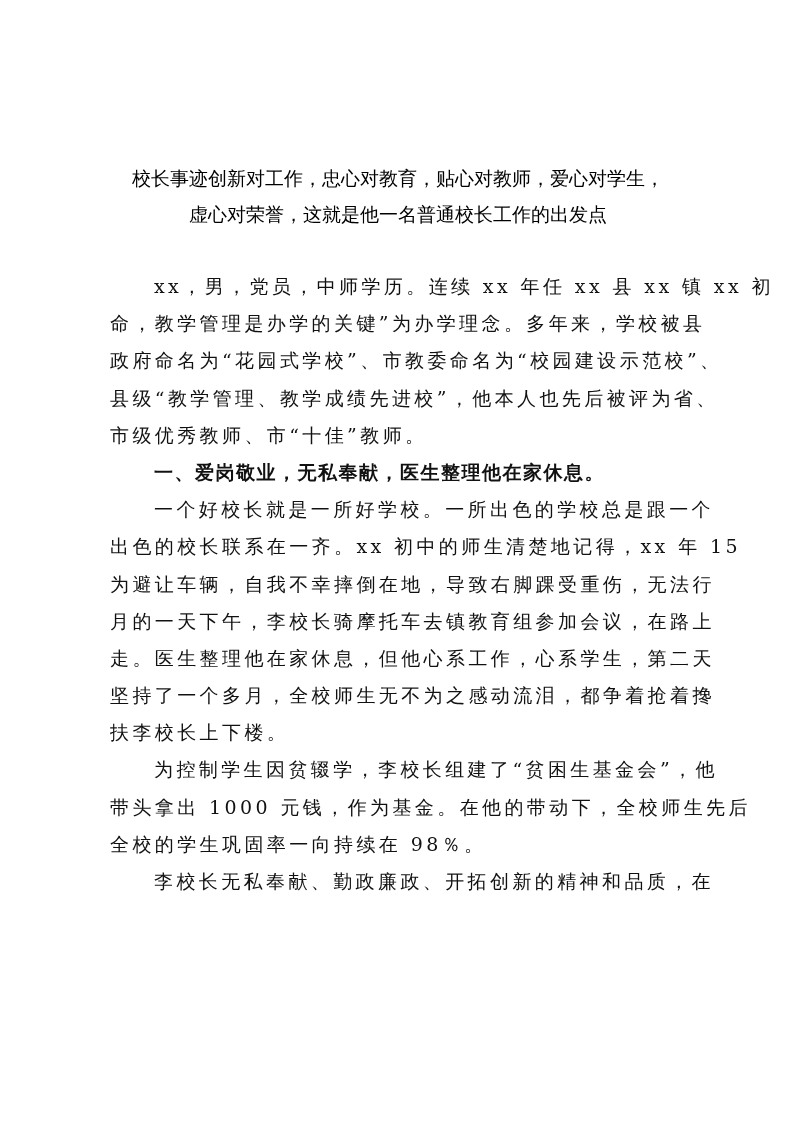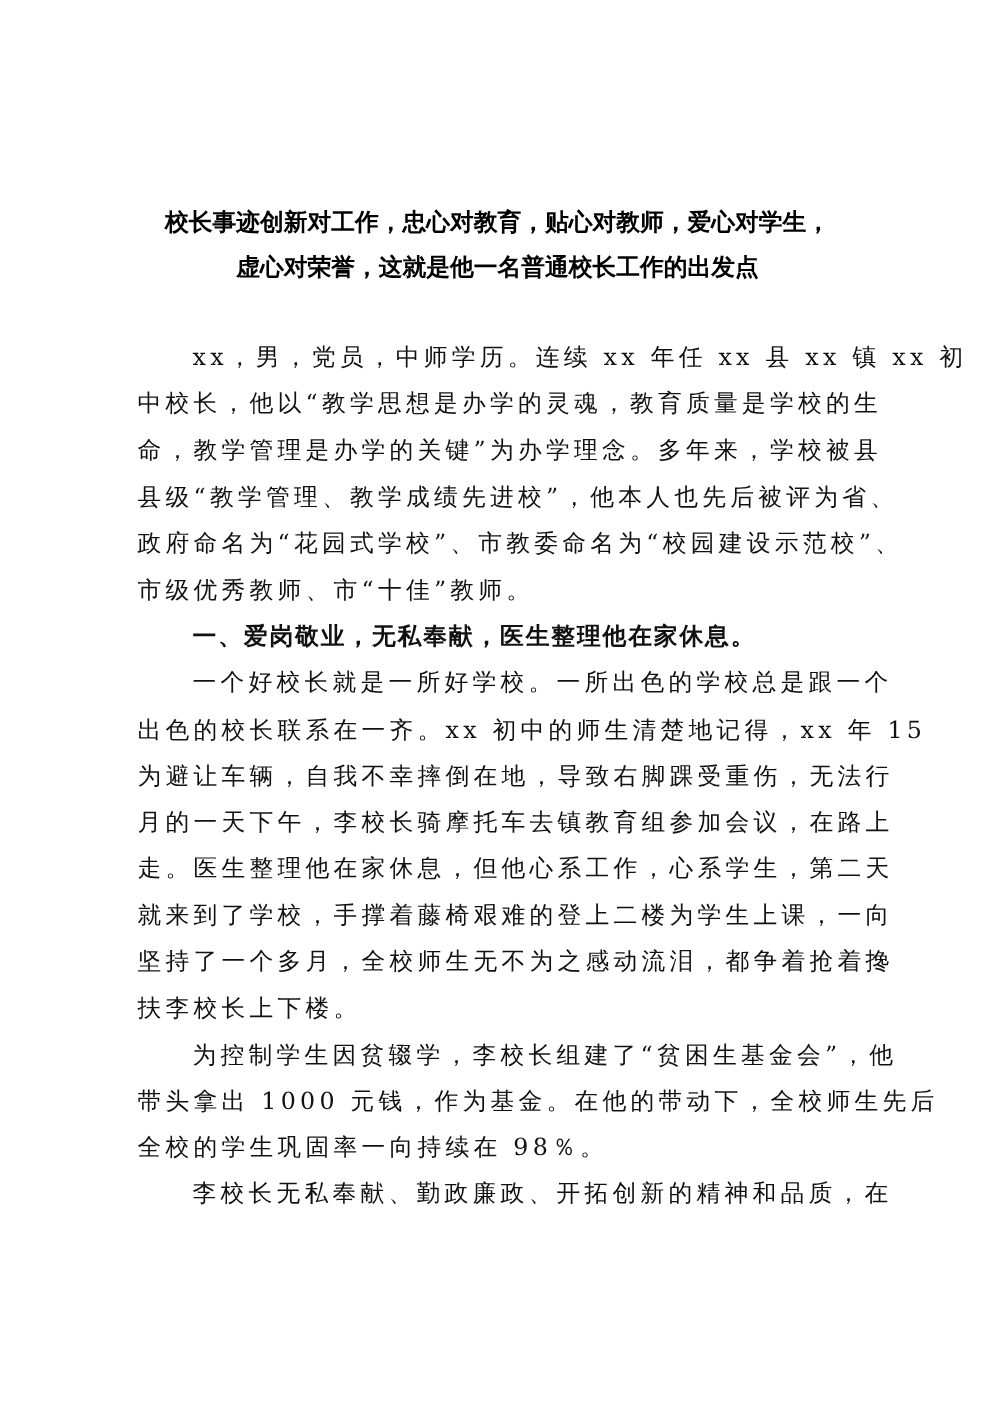--- a/index.html
+++ b/index.html
@@ -1,21 +1,21 @@
 <!DOCTYPE html>
 <html><head>
 <meta charset="utf-8">
 <style>
   html, body { margin: 0; padding: 0; background: #ffffff; }
   body { width: 793px; height: 1122px; position: relative; overflow: hidden; }
   .page { position: absolute; left: 0; top: 0; width: 793px; height: 1122px; background: #fff; }
   .title {
     position: absolute; left: 100px; width: 596px; top: 160px;
     font-family: "DejaVu Sans", "Liberation Sans", sans-serif;
-    font-weight: bold; font-size: 19px; line-height: 36px;
+    font-weight: normal; font-size: 19px; line-height: 36px;
     color: #000; text-align: center; letter-spacing: 0px;
   }
   .title .tl { display: block; white-space: nowrap; }
   .body {
     position: absolute; left: 110px; width: 576px; top: 268px;
     font-family: "DejaVu Serif", "Liberation Serif", serif;
     font-size: 19px; line-height: 37.2px; color: #111;
   }
   .line {
     display: block; height: 37.2px; white-space: nowrap;
@@ -33,32 +33,30 @@
 <body>
 
 <div class="page">
   <div class="title">
     <span class="tl">校长事迹创新对工作，忠心对教育，贴心对教师，爱心对学生，</span>
     <span class="tl">虚心对荣誉，这就是他一名普通校长工作的出发点</span>
   </div>
 
   <div class="body" id="body">
     <span class="line indent">xx，男，党员，中师学历。连续 xx 年任 xx 县 xx 镇 xx 初</span>
-    <span class="line">中校长，他以“教学思想是办学的灵魂，教育质量是学校的生</span>
     <span class="line">命，教学管理是办学的关键”为办学理念。多年来，学校被县</span>
+    <span class="line">政府命名为“花园式学校”、市教委命名为“校园建设示范校”、</span>
     <span class="line">县级“教学管理、教学成绩先进校”，他本人也先后被评为省、</span>
-    <span class="line">政府命名为“花园式学校”、市教委命名为“校园建设示范校”、</span>
     <span class="line last">市级优秀教师、市“十佳”教师。</span>
     <span class="line heading indent">一、爱岗敬业，无私奉献，医生整理他在家休息。</span>
     <span class="line indent">一个好校长就是一所好学校。一所出色的学校总是跟一个</span>
     <span class="line">出色的校长联系在一齐。xx 初中的师生清楚地记得，xx 年 15</span>
     <span class="line">为避让车辆，自我不幸摔倒在地，导致右脚踝受重伤，无法行</span>
     <span class="line">月的一天下午，李校长骑摩托车去镇教育组参加会议，在路上</span>
     <span class="line">走。医生整理他在家休息，但他心系工作，心系学生，第二天</span>
-    <span class="line">就来到了学校，手撑着藤椅艰难的登上二楼为学生上课，一向</span>
     <span class="line">坚持了一个多月，全校师生无不为之感动流泪，都争着抢着搀</span>
     <span class="line last">扶李校长上下楼。</span>
     <span class="line indent">为控制学生因贫辍学，李校长组建了“贫困生基金会”，他</span>
     <span class="line">带头拿出 1000 元钱，作为基金。在他的带动下，全校师生先后</span>
     <span class="line last">全校的学生巩固率一向持续在 98％。</span>
     <span class="line indent">李校长无私奉献、勤政廉政、开拓创新的精神和品质，在</span>
   </div>
 </div>
 
 </body></html>

